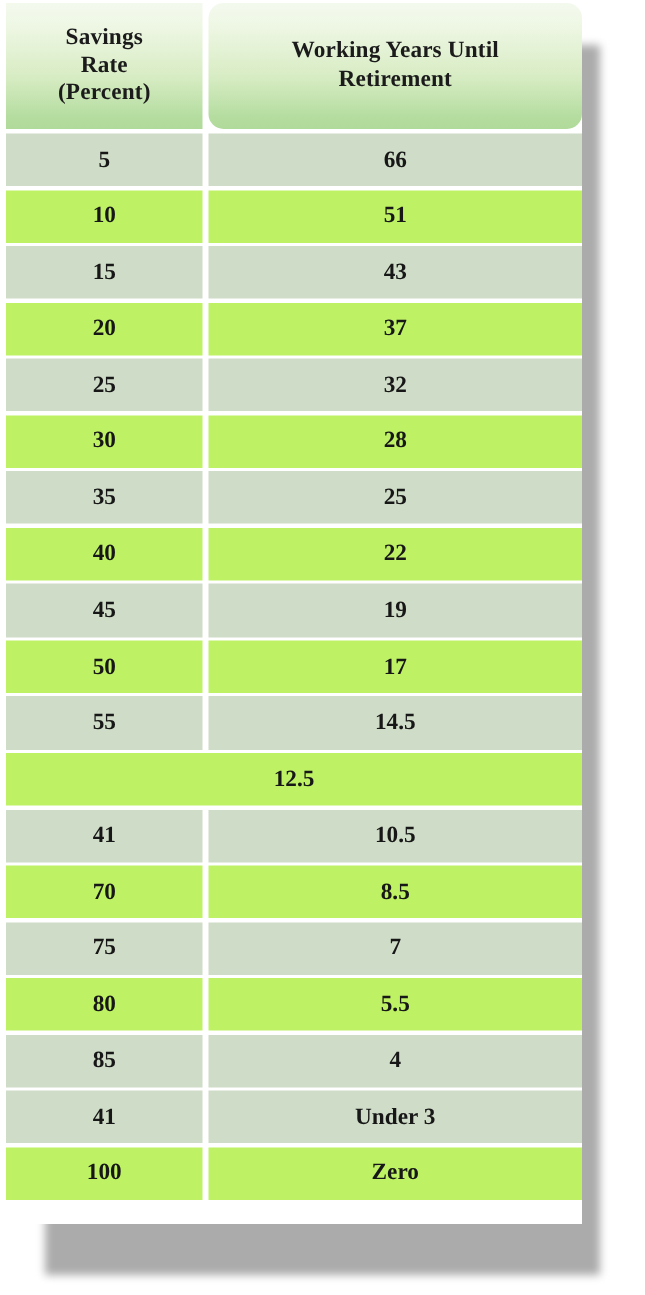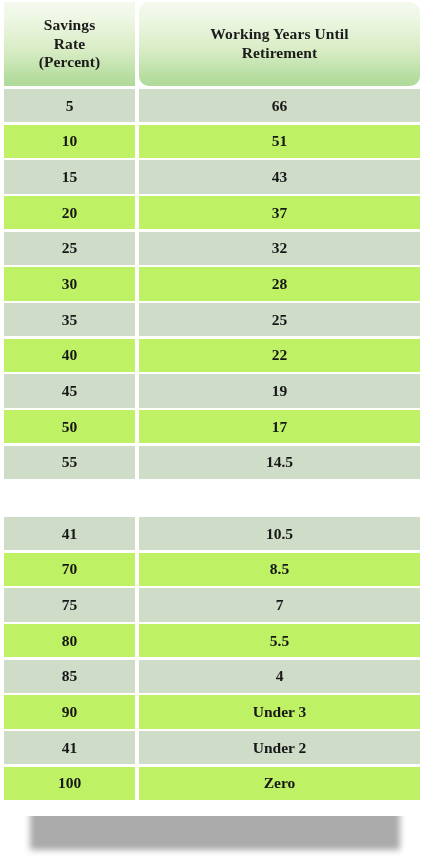--- a/index.html
+++ b/index.html
@@ -32,21 +32,21 @@
     background: #ababab;
     filter: blur(3px);
     border-radius: 1px;
   }
 
   
   .table-card {
     position: absolute;
     left: 4px;
     top: 2px;
-    width: 416px;
+    width: 384px;
     height: 814px;
     background: #ffffff;
     display: flex;
     flex-direction: column;
   }
 
   
   .thead {
     display: flex;
     height: 84px;
@@ -174,20 +174,21 @@
         <div class="td c1">50</div>
         <div class="td c2">17</div>
       </div>
 
       <div class="tr band-a">
         <div class="td c1">55</div>
         <div class="td c2">14.5</div>
       </div>
 
       <div class="tr band-b">
+        <div class="td c2">12.5</div>
       </div>
 
       <div class="tr band-a">
         <div class="td c1">41</div>
         <div class="td c2">10.5</div>
       </div>
 
       <div class="tr band-b">
         <div class="td c1">70</div>
         <div class="td c2">8.5</div>
@@ -201,28 +202,24 @@
       <div class="tr band-b">
         <div class="td c1">80</div>
         <div class="td c2">5.5</div>
       </div>
 
       <div class="tr band-a">
         <div class="td c1">85</div>
         <div class="td c2">4</div>
       </div>
 
-      <div class="tr band-b">
-        <div class="td c1">90</div>
+
+      <div class="tr band-a">
+        <div class="td c1">41</div>
         <div class="td c2">Under 3</div>
-      </div>
-
-      <div class="tr band-a">
-        <div class="td c1">41</div>
-        <div class="td c2">Under 2</div>
       </div>
 
       <div class="tr band-b">
         <div class="td c1">100</div>
         <div class="td c2">Zero</div>
       </div>
 
     </div>
   </div>
 </div>

